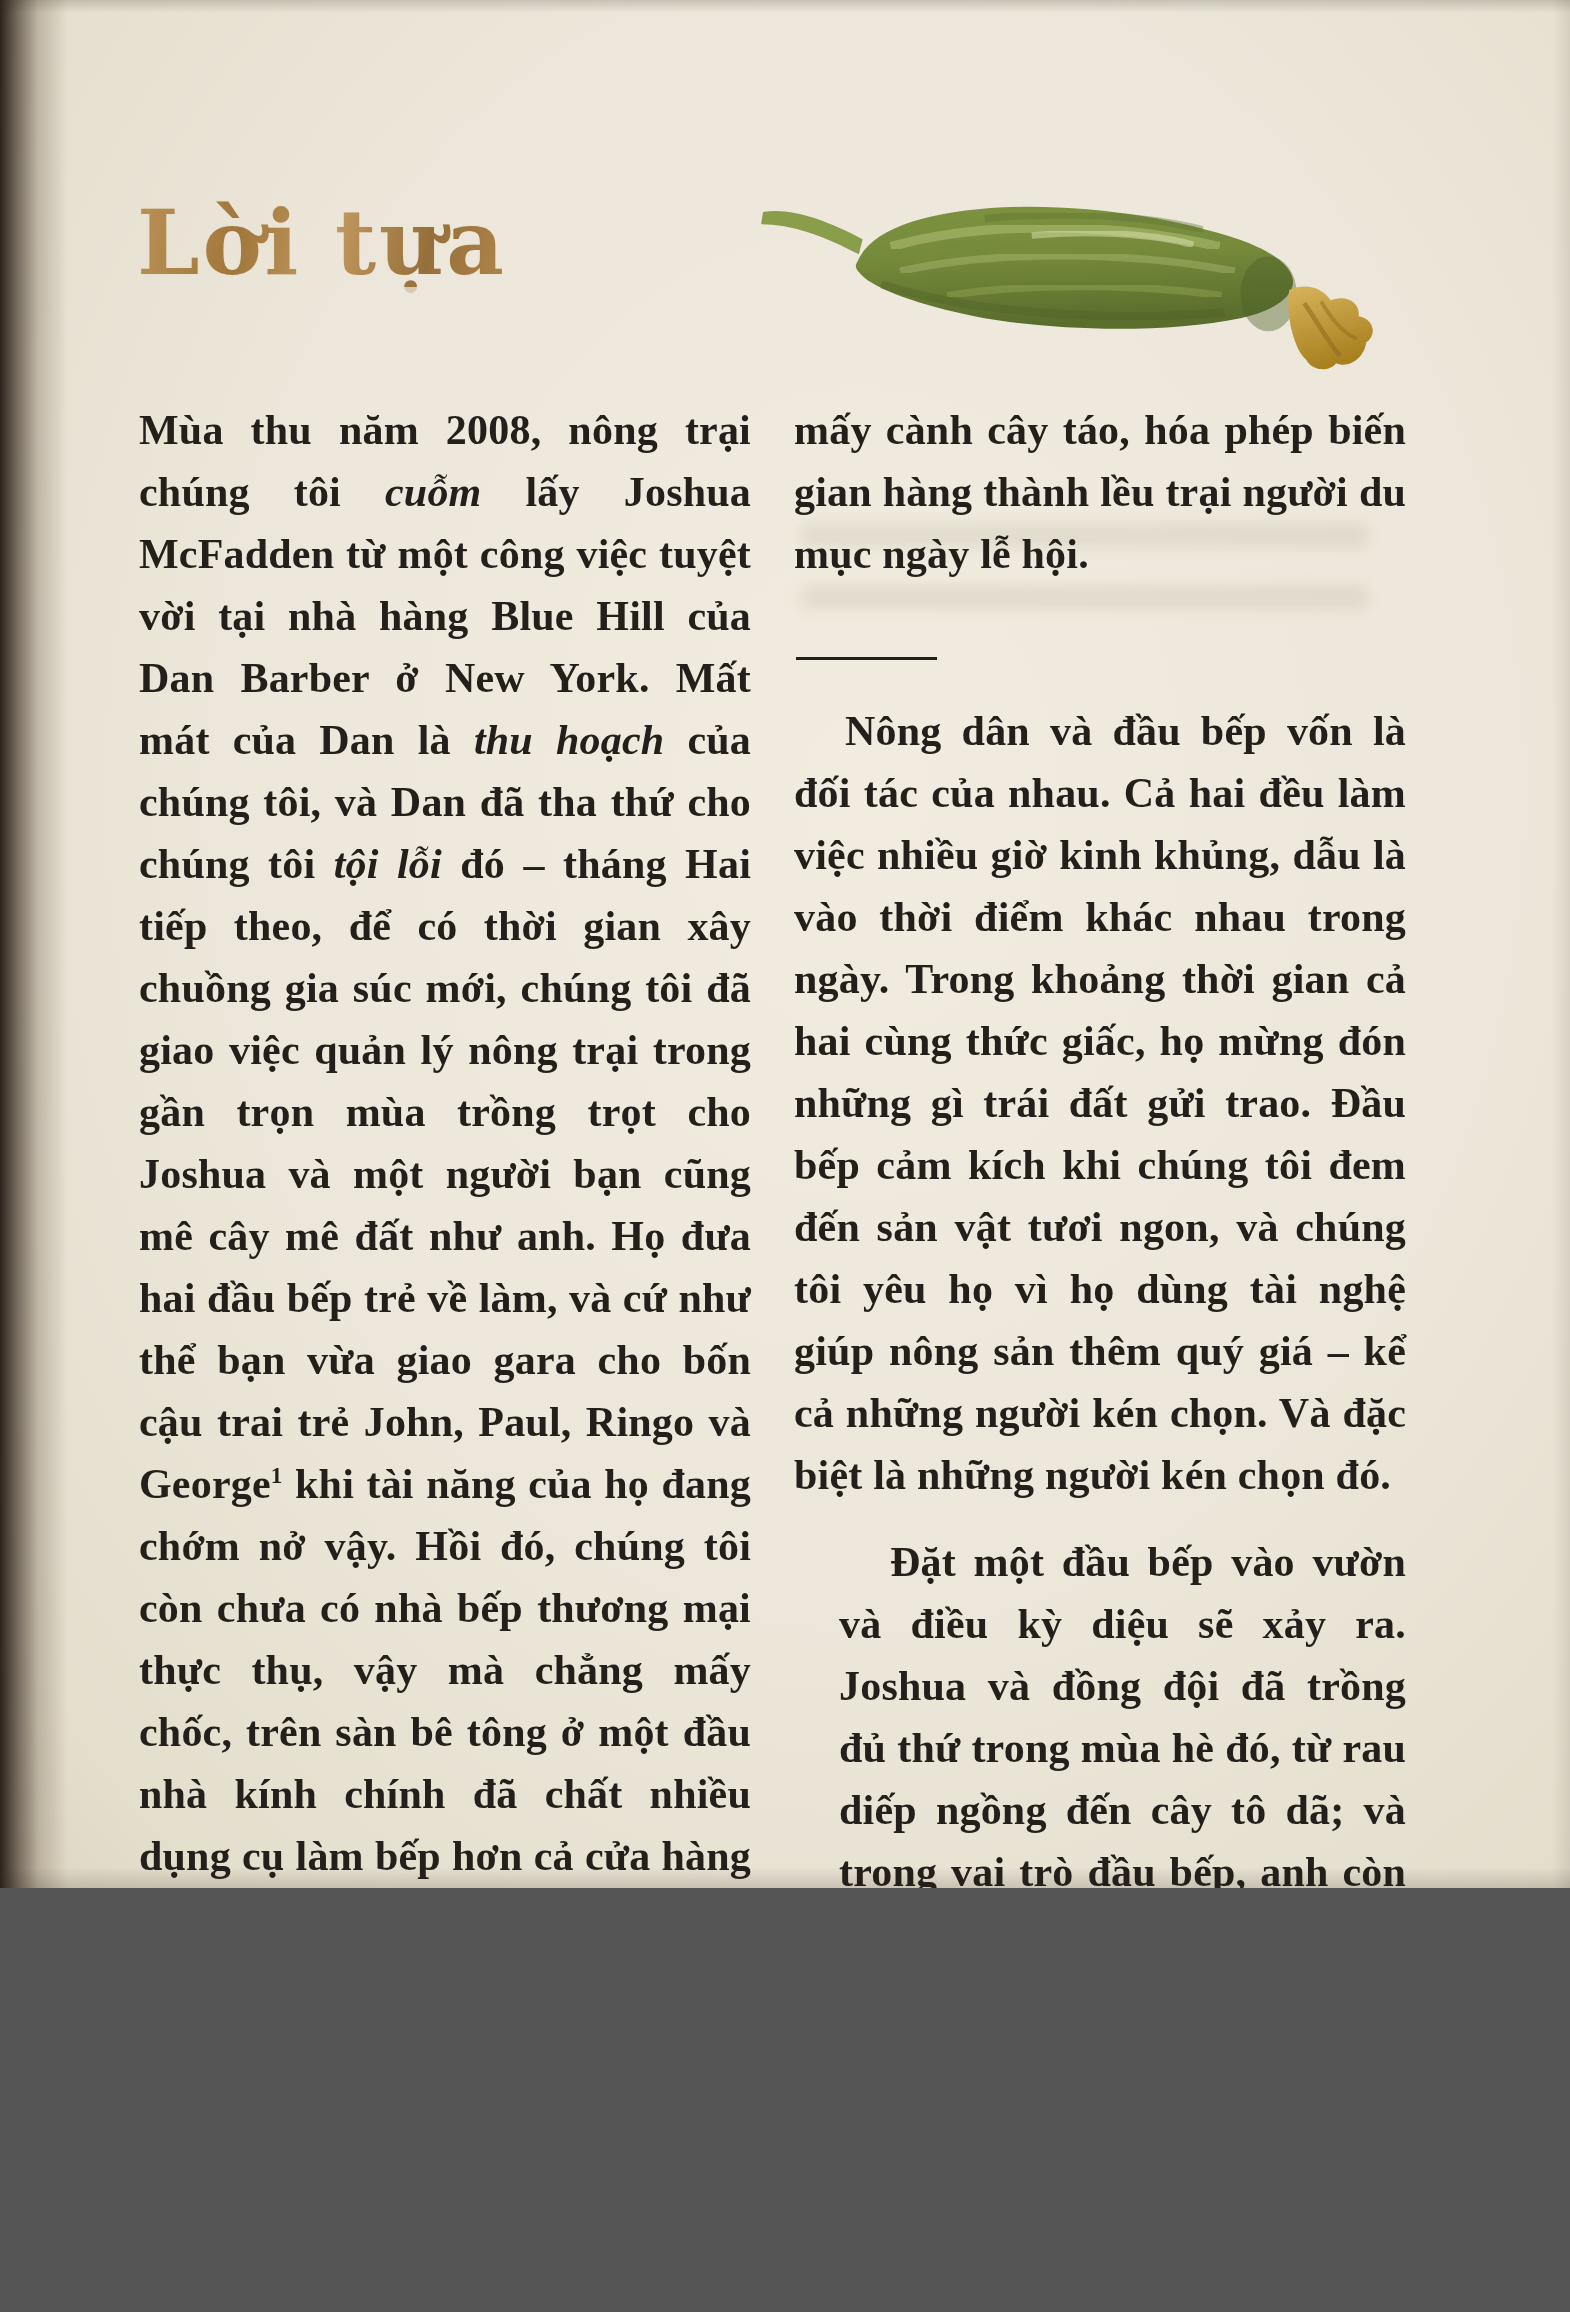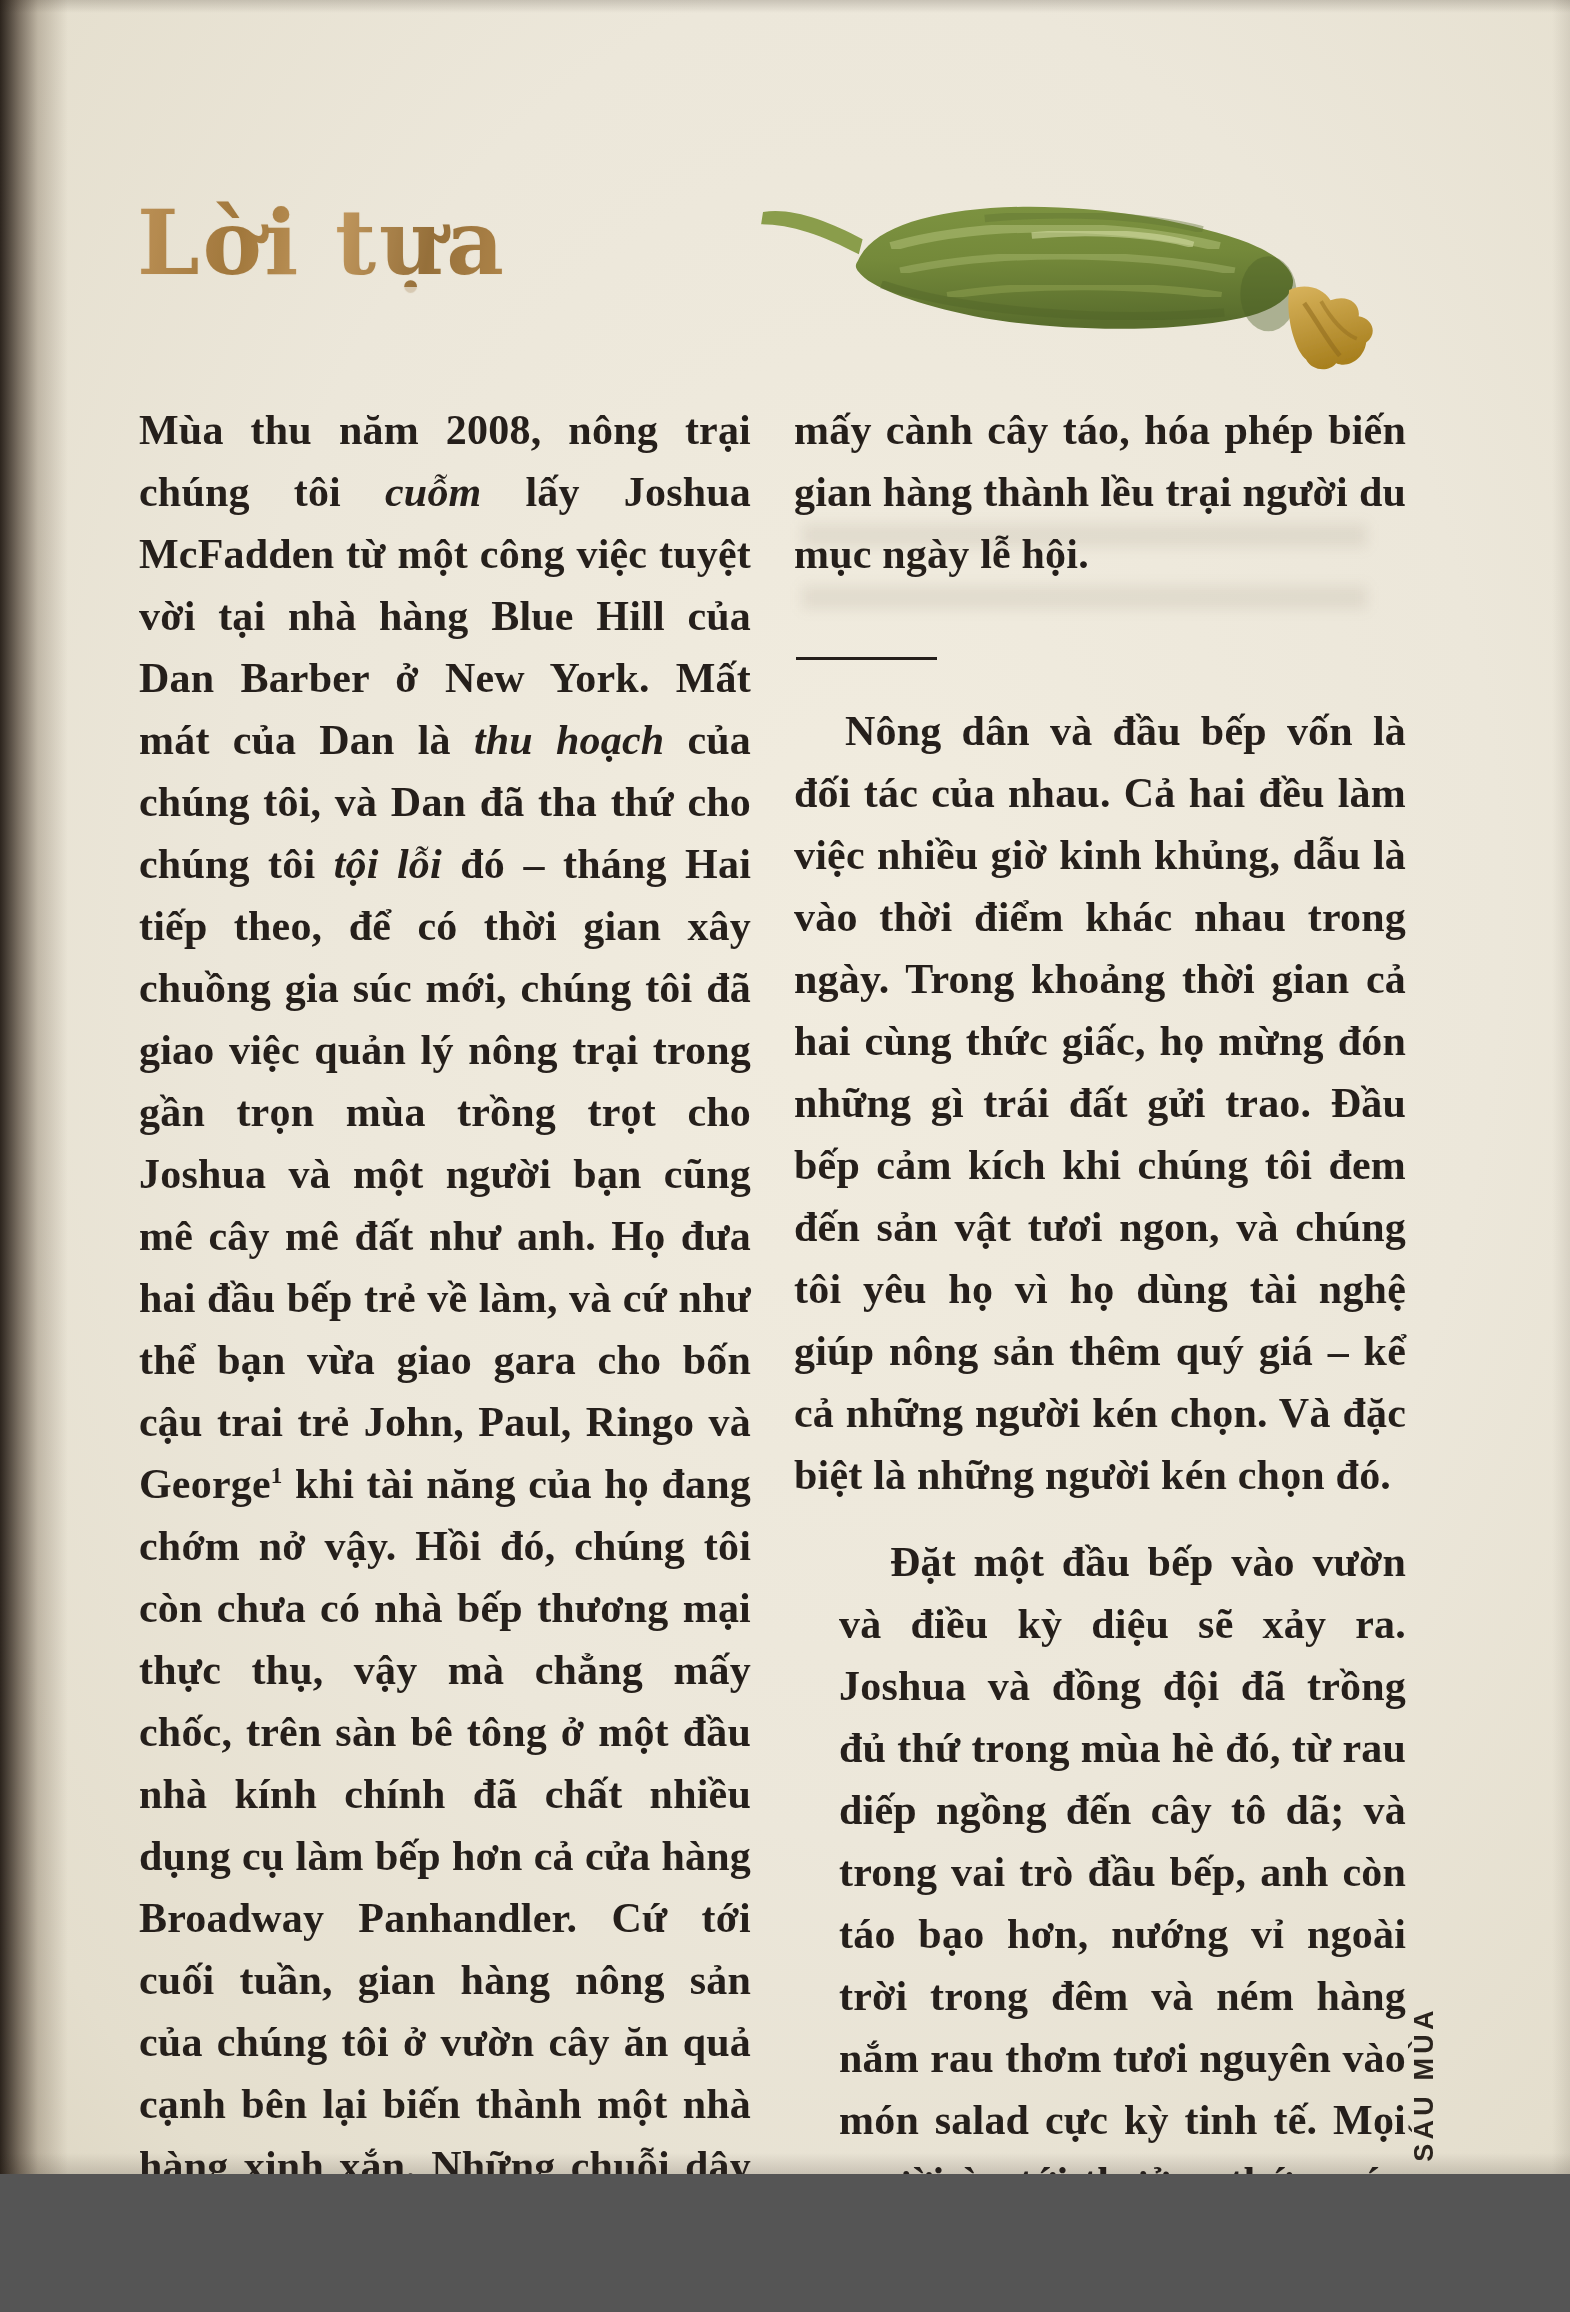--- a/index.html
+++ b/index.html
@@ -1,18 +1,18 @@
 <!DOCTYPE html>
 <html lang="vi" style="--paper: #ece7da; --ink: #251f1b; --title-gold: #b3854a; --veg-light: #c3d08a; --veg-mid: #7d9341; --veg-dark: #596d2d; --veg-stem: #8a9d4c; --blossom-light: #d8b35c; --blossom-dark: #a8801f;font-size:15px"><head>
 <meta charset="utf-8">
 <style>
   html,body{margin:0;padding:0;background:#555;}
   .page{
     position:relative;
-    width:1571px;height:2174px;
+    width:1571px;height:1888px;
     margin:0 auto;
     overflow:hidden;
     background:
       radial-gradient(ellipse at 55% 42%, #f1ecdf 0%, #ece7da 52%, #e4decd 88%, #ddd6c3 100%);
     font-family:"Liberation Serif", serif;
     color:var(--ink,#251f1b);
   }
   
   .spine-shadow{
     position:absolute;left:0;top:0;width:68px;height:100%;

